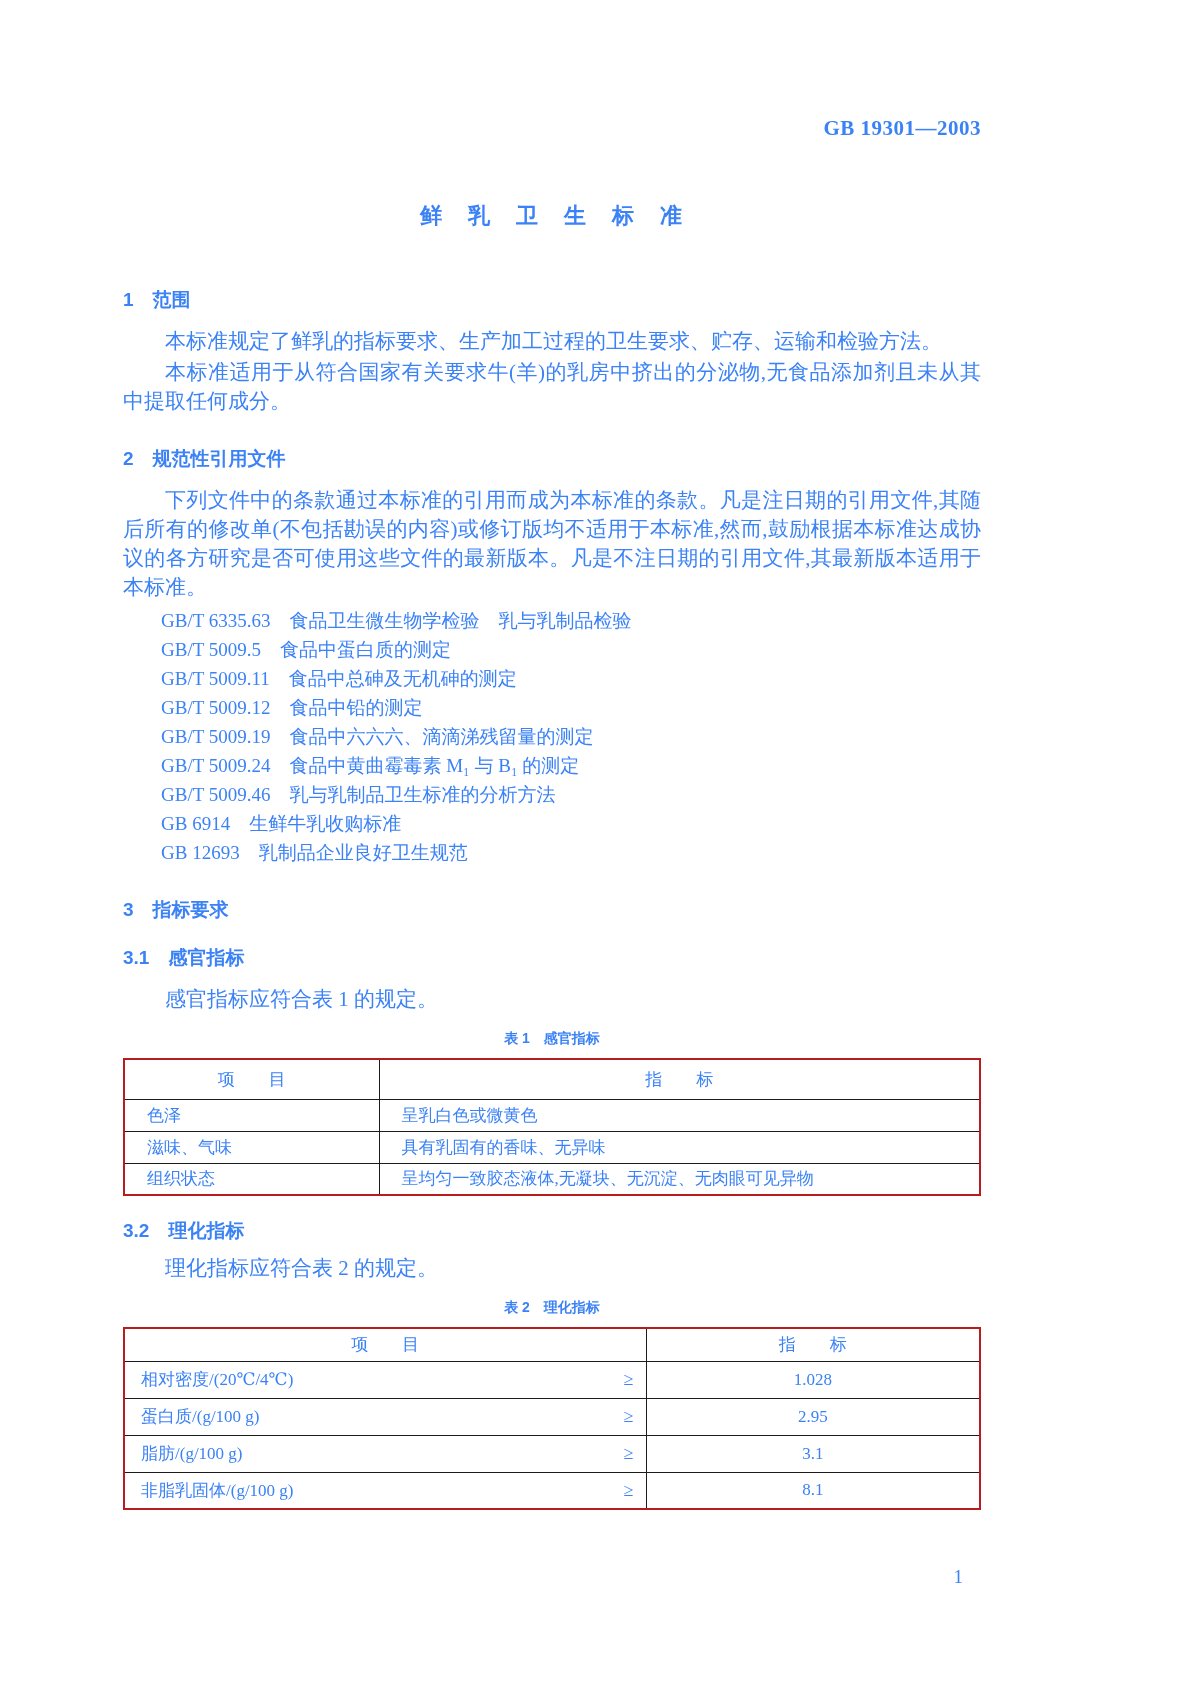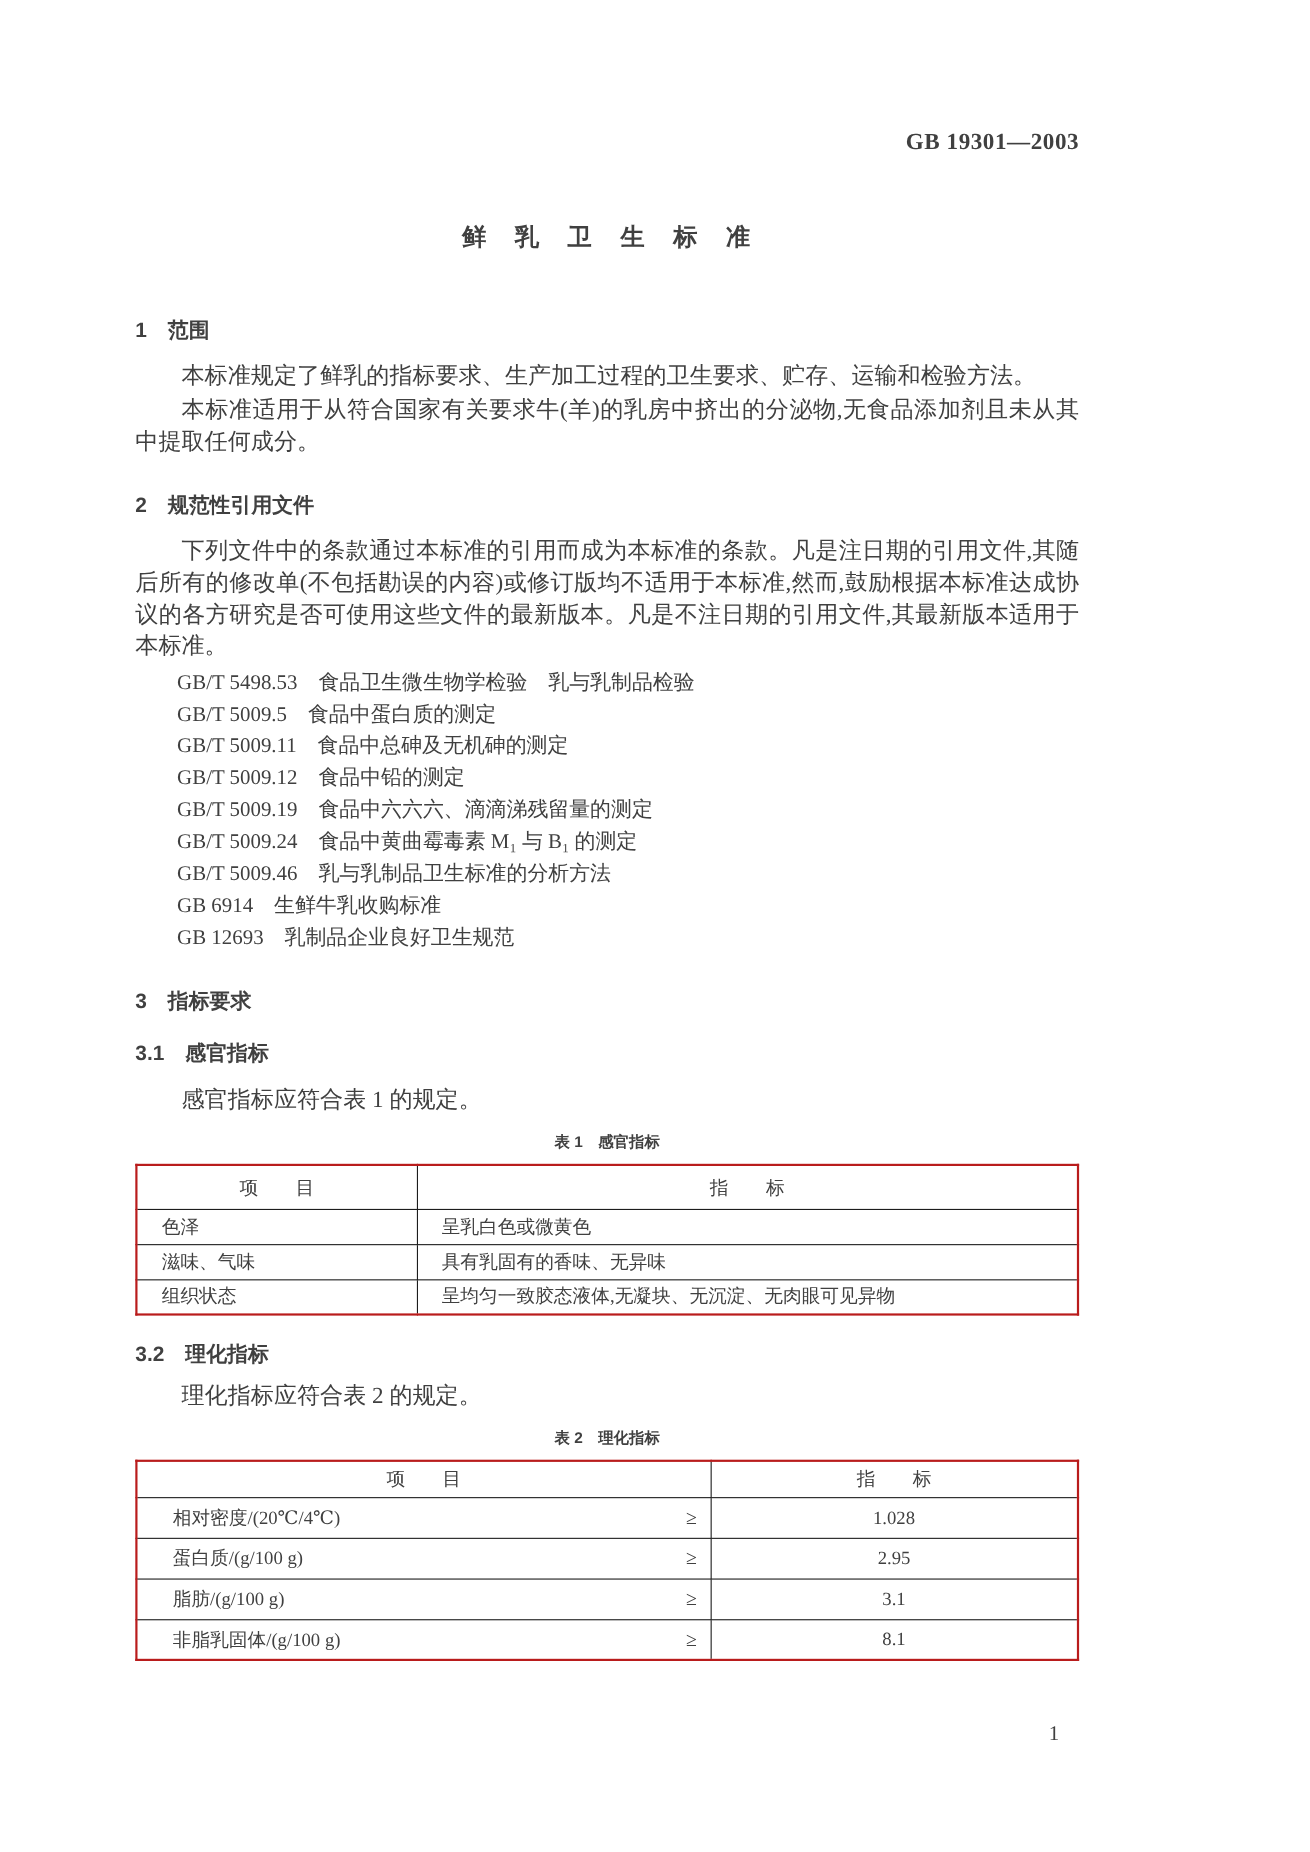--- a/index.html
+++ b/index.html
@@ -3,21 +3,21 @@
 <meta charset="utf-8">
 <style>
   * { box-sizing: border-box; }
   html, body { margin: 0; padding: 0; background: #e8e8e8; }
   .page {
     position: relative;
     width: 1191px;
     height: 1684px;
     margin: 0 auto;
     background: #ffffff;
-    color: #404040;
+    color: #3b82f6;
     font-family: "Liberation Serif", "DejaVu Serif", serif;
     overflow: hidden;
   }
   .content {
     position: absolute;
     left: 123px;
     top: 0;
     width: 858px;
   }
   .doc-number {
@@ -82,21 +82,21 @@
   table.std th {
     text-align: center;
     height: 40px;
     padding: 2px 6px;
   }
   table.t1 td { height: 32px; padding: 3px 10px 3px 22px; text-align: left; }
   table.t1 .c1 { width: 255px; }
   table.t2 th { height: 33px; }
   table.t2 td { height: 37px; padding: 3px 0; }
   table.t2 .c1 { width: 522px; }
-  table.t2 td.c1 { padding-left: 32px; padding-right: 10px; }
+  table.t2 td.c1 { padding-left: 16px; padding-right: 10px; }
   .item-op {
     display: flex;
     justify-content: space-between;
     align-items: center;
   }
   .op { font-size: 18px; padding-right: 2px; }
   td.val { text-align: center; }
   .page-number {
     margin-top: 56px;
     text-align: right;
@@ -115,21 +115,21 @@
     <h1 class="title">鲜　乳　卫　生　标　准</h1>
 
     <h2 class="sec-heading">1　范围</h2>
     <p class="body-para">本标准规定了鲜乳的指标要求、生产加工过程的卫生要求、贮存、运输和检验方法。</p>
     <p class="body-para follow">本标准适用于从符合国家有关要求牛(羊)的乳房中挤出的分泌物,无食品添加剂且未从其中提取任何成分。</p>
 
     <h2 class="sec-heading tight">2　规范性引用文件</h2>
     <p class="body-para">下列文件中的条款通过本标准的引用而成为本标准的条款。凡是注日期的引用文件,其随后所有的修改单(不包括勘误的内容)或修订版均不适用于本标准,然而,鼓励根据本标准达成协议的各方研究是否可使用这些文件的最新版本。凡是不注日期的引用文件,其最新版本适用于本标准。</p>
 
     <div class="ref-list">
-      <div class="ref-item">GB/T 5498.53　食品卫生微生物学检验　乳与乳制品检验</div>
+      <div class="ref-item">GB/T 6335.63　食品卫生微生物学检验　乳与乳制品检验</div>
       <div class="ref-item">GB/T 5009.5　食品中蛋白质的测定</div>
       <div class="ref-item">GB/T 5009.11　食品中总砷及无机砷的测定</div>
       <div class="ref-item">GB/T 5009.12　食品中铅的测定</div>
       <div class="ref-item">GB/T 5009.19　食品中六六六、滴滴涕残留量的测定</div>
       <div class="ref-item">GB/T 5009.24　食品中黄曲霉毒素 M₁ 与 B₁ 的测定</div>
       <div class="ref-item">GB/T 5009.46　乳与乳制品卫生标准的分析方法</div>
       <div class="ref-item">GB 6914　生鲜牛乳收购标准</div>
       <div class="ref-item">GB 12693　乳制品企业良好卫生规范</div>
     </div>
 

